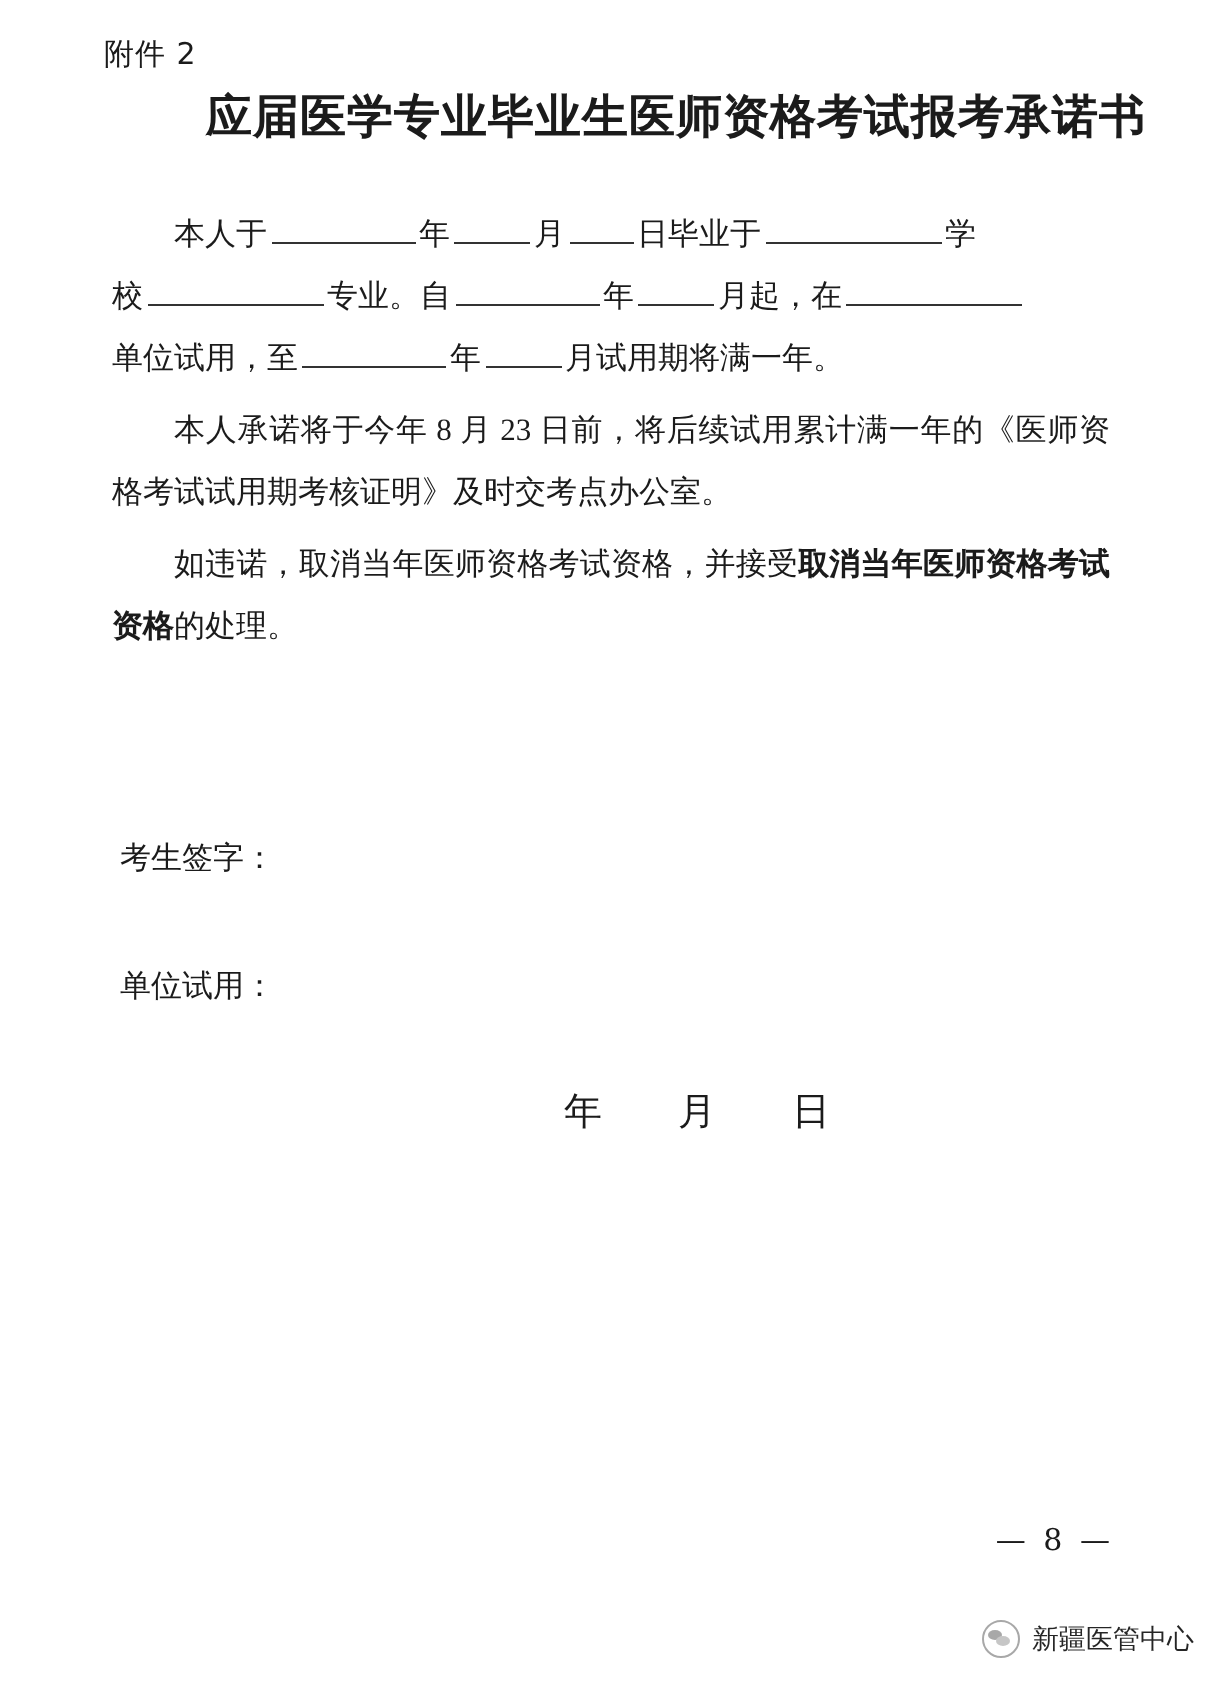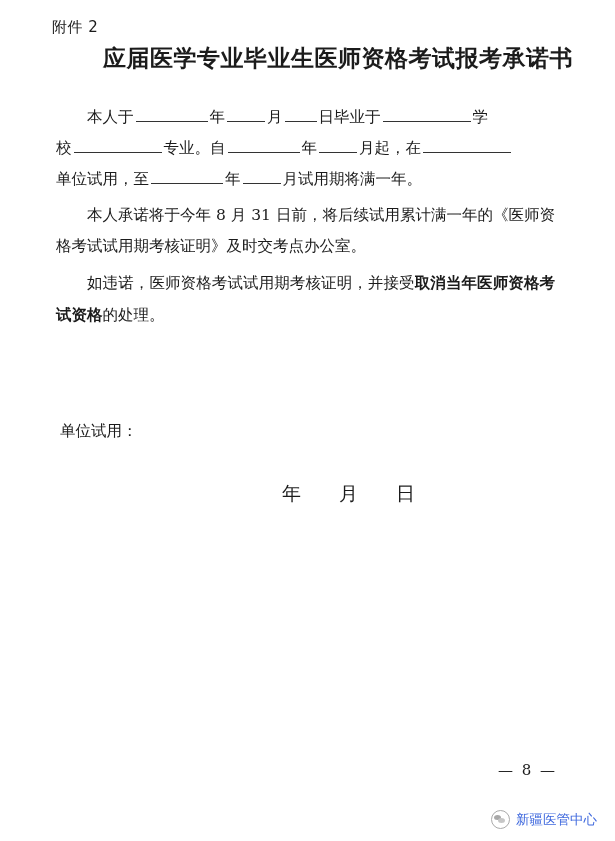--- a/index.html
+++ b/index.html
@@ -44,20 +44,21 @@
   }
   p.para {
     font-size: 15.5px;
     line-height: 31px;
     margin: 0 0 5px 0;
     text-align: justify;
     text-justify: inter-ideograph;
   }
   p.indent {
     text-indent: 2em;
+    font-family: Liberation Serif, serif;
   }
   .fill {
     display: inline-block;
     border-bottom: 1px solid #333;
     vertical-align: baseline;
     height: 15px;
     margin: 0 2px;
   }
   .f-xl { width: 88px; }
   .f-lg { width: 72px; }
@@ -91,21 +92,21 @@
     letter-spacing: 2px;
     color: #1b1b1b;
   }
   .watermark {
     position: absolute;
     right: 18px;
     bottom: 12px;
     display: flex;
     align-items: center;
     gap: 6px;
-    color: #1d4ed8;
+    color: #000000;
     font-size: 13.5px;
     font-family: "DejaVu Sans", "Liberation Sans", sans-serif;
     opacity: 0.85;
   }
   .wechat-icon {
     width: 17px;
     height: 17px;
     border-radius: 50%;
     border: 1.4px solid #9a9a9a;
     display: inline-block;
@@ -134,27 +135,28 @@
 <div class="page">
 
   <div class="attachment-label">附件 2</div>
 
   <h1 class="doc-title">应届医学专业毕业生医师资格考试报考承诺书</h1>
 
   <div class="body-block">
 
     <p class="para indent"><span>本人于</span><span class="fill f-lg"></span><span>年</span><span class="fill f-sm"></span><span>月</span><span class="fill f-xs"></span><span>日毕业于</span><span class="fill f-xl"></span><span>学</span><br><span>校</span><span class="fill f-xl"></span><span>专业。自</span><span class="fill f-lg"></span><span>年</span><span class="fill f-sm"></span><span>月起，在</span><span class="fill f-xl"></span><br><span>单位试用，至</span><span class="fill f-lg"></span><span>年</span><span class="fill f-sm"></span><span>月试用期将满一年。</span></p>
 
-    <p class="para indent">本人承诺将于今年 8 月 31 日前，将后续试用累计满一年的《医师资格考试试用期考核证明》及时交考点办公室。</p>
+    <p class="para indent">本人承诺将于今年 8 月 23 日前，将后续试用累计满一年的《医师资格考试试用期考核证明》及时交考点办公室。</p>
 
-    <p class="para indent"><span>如违诺，医师资格考试试用期考核证明，并接受</span><span class="bold">取消当年医师资格考试资格</span><span>的处理。</span></p>
+    <p class="para indent"><span>如违诺，取消当年医师资格考试资格，并接受</span><span class="bold">取消当年医师资格考试资格</span><span>的处理。</span></p>
 
   </div>
 
   <div class="sign-block">
+    <div class="sign-line">考生签字：</div>
     <div class="sign-line">单位试用：</div>
     <div class="date-line"><span>年</span><span class="gap"></span><span>月</span><span class="gap"></span><span>日</span></div>
   </div>
 
   <div class="page-number">— 8 —</div>
 
   <div class="watermark">
     <span class="wechat-icon"></span>
     <span>新疆医管中心</span>
   </div>

